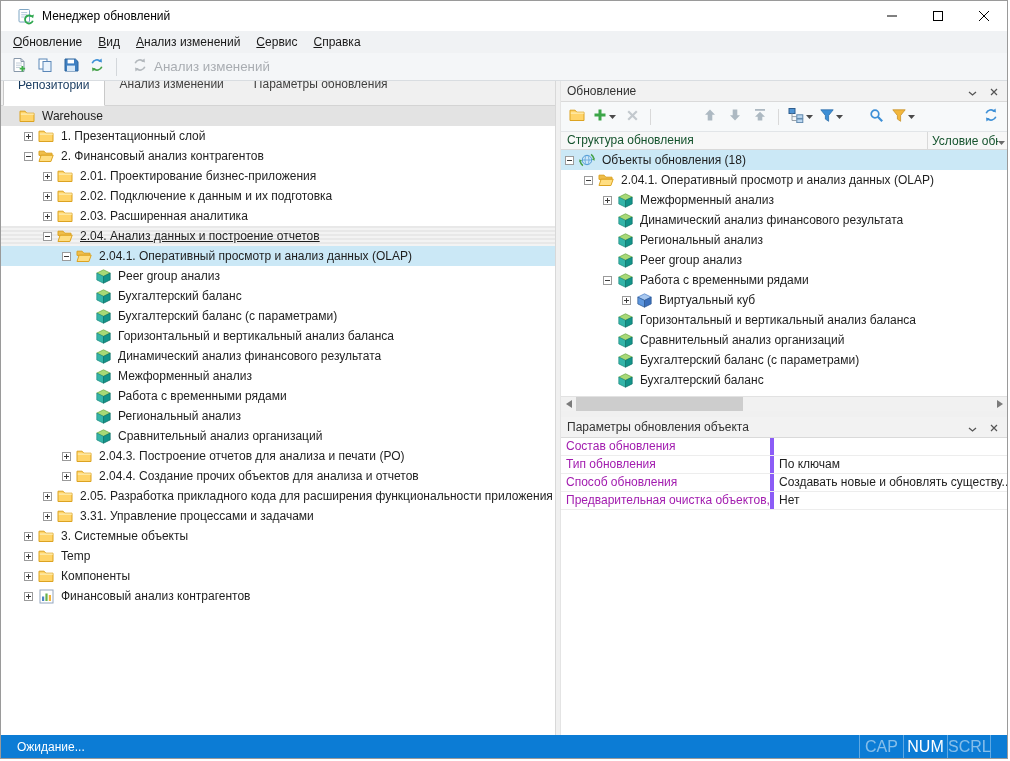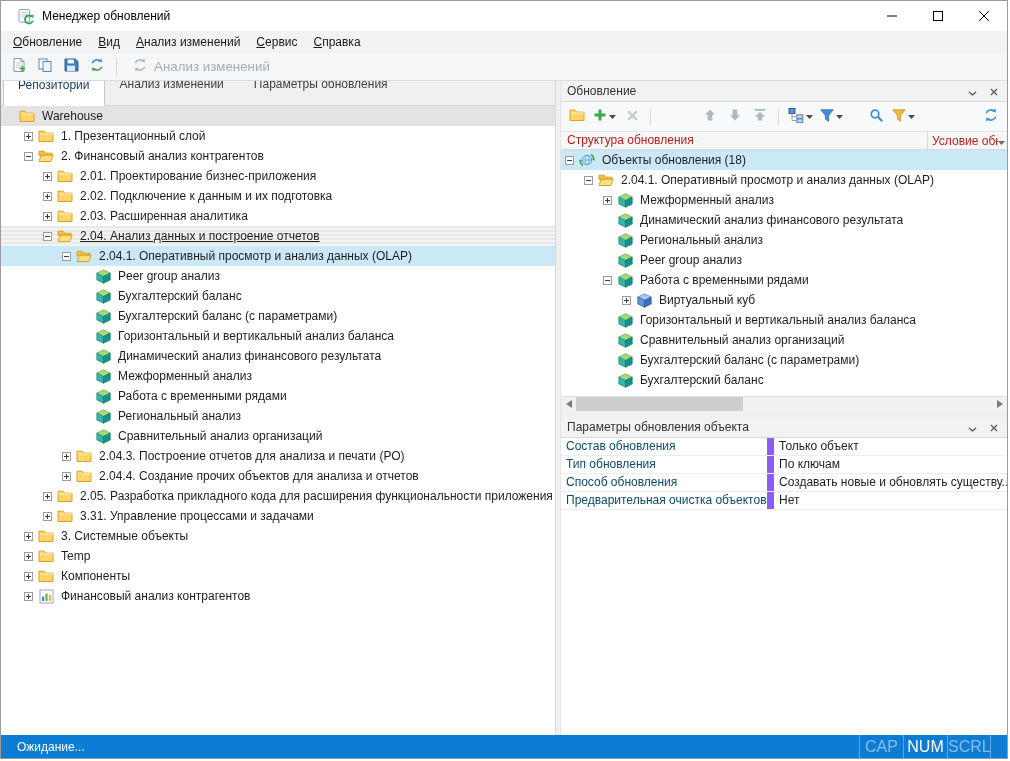--- a/index.html
+++ b/index.html
@@ -60,33 +60,33 @@
   .bottom-panel { flex:1; }
   .panel-header { height:21px; flex:0 0 21px; background:#f2f2f2; border-bottom:1px solid #dadada; display:flex; align-items:center; padding:0 6px; color:#333; }
   .ph-btns { margin-left:auto; display:flex; gap:8px; align-items:center; }
   .ph-btn { width:14px; height:14px; display:flex; align-items:center; justify-content:center; border:none; background:transparent; }
   .panel-toolbar { height:30px; flex:0 0 30px; background:#f7f9fa; border-bottom:1px solid #e2e5e8; display:flex; align-items:center; padding:0 5px; gap:3px; }
   .pbtn { min-width:22px; height:22px; border:none; background:transparent; display:flex; align-items:center; justify-content:center; border-radius:2px; padding:0 2px; }
   .pbtn .dd { margin-left:2px; display:inline-flex; }
   .psep { width:1px; height:16px; background:#d9d9d9; margin:0 4px; }
   .push-right { margin-left:auto; }
   
-  .grid-header { height:18px; flex:0 0 18px; background:#f7f7f7; border-bottom:1px solid #d9d9d9; display:flex; color:#b91c1c;justify-content:flex-end; }
+  .grid-header { height:18px; flex:0 0 18px; background:#f7f7f7; border-bottom:1px solid #d9d9d9; display:flex; color:#14532d;justify-content:flex-end; }
   .gh1 { flex:1; padding:1px 6px; overflow:hidden; white-space:nowrap; }
   .gh2 { width:80px; flex:0 0 80px; border-left:1px solid #d9d9d9; display:flex; align-items:center; padding:0 2px 0 4px; overflow:hidden; }
   .gh2 .gh-label { flex:1; overflow:hidden; white-space:nowrap; }
   
   .hscroll { height:15px; flex:0 0 15px; background:#f1f1f1; border-top:1px solid #e2e2e2; display:flex; }
   .sbtn { width:15px; height:100%; display:flex; align-items:center; justify-content:center; }
   .strack { flex:1; position:relative; }
   .sthumb { position:absolute; left:0; top:0; width:167px; height:100%; background:#cdcdcd; }
   
   .propgrid { flex:0 0 auto; }
   .prow { display:flex; height:18px; border-bottom:1px solid #ededed; align-items:center; }
-  .pname { width:213px; flex:0 0 213px; border-right:7px solid #8b5cf6; padding:0 5px; color:#0c4a6e; overflow:hidden; white-space:nowrap; height:100%; line-height:17px; }
+  .pname { width:213px; flex:0 0 213px; border-right:4px solid #8b5cf6; padding:0 5px; color:#a21caf; overflow:hidden; white-space:nowrap; height:100%; line-height:17px; }
   .pvalue { flex:1; padding:0 5px; overflow:hidden; white-space:nowrap; height:100%; line-height:17px; }
   .pfiller { flex:1; background:#fff; }
   
   .statusbar { height:23px; flex:0 0 23px; background:#0c7cd5; color:#fff; display:flex; align-items:center; }
   .status-text { padding-left:16px; flex:1; }
   .skey { width:44px; flex:0 0 44px; text-align:center; font-size:16px; height:100%; line-height:23px; border-left:1px solid rgba(255,255,255,.35); }
   .skey.dim { color:rgba(255,255,255,.5); }
   .skey.last { border-right:1px solid rgba(255,255,255,.35); }
   .grip { width:16px; flex:0 0 16px; height:100%; }
 </style>
@@ -891,21 +891,20 @@
             <button class="ph-btn">
                 <span><svg width="8" height="8">
                     <path d="M1 1l6 6M7 1l-6 6" stroke="#555" stroke-width="1.2"></path>
                   </svg></span>
               </button>
           </span>
         </div>
         <div class="propgrid" id="prop-grid">
             <div class="prow">
               <div class="pname">Состав обновления</div>
-              <div class="pvalue">Только объект</div>
             </div>
             <div class="prow">
               <div class="pname">Тип обновления</div>
               <div class="pvalue">По ключам</div>
             </div>
             <div class="prow">
               <div class="pname">Способ обновления</div>
               <div class="pvalue">Создавать новые и обновлять существу...</div>
             </div>
             <div class="prow">

